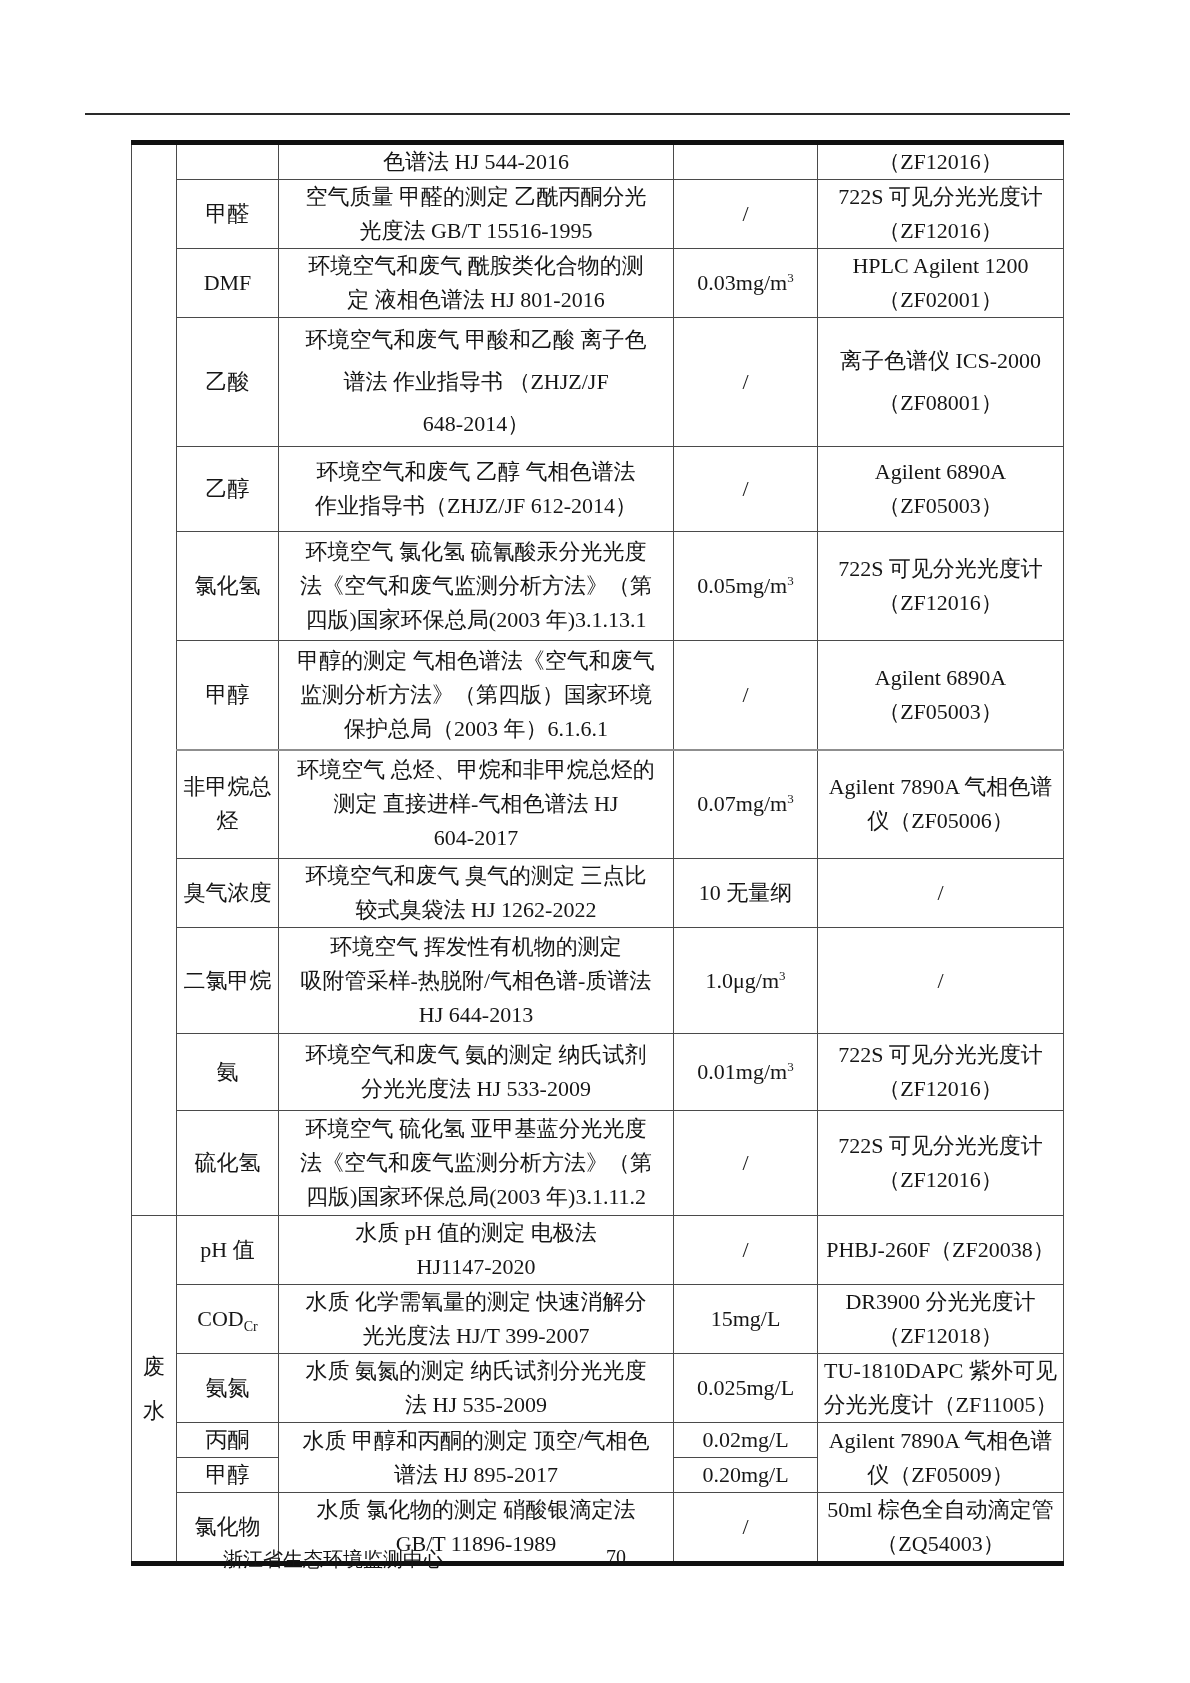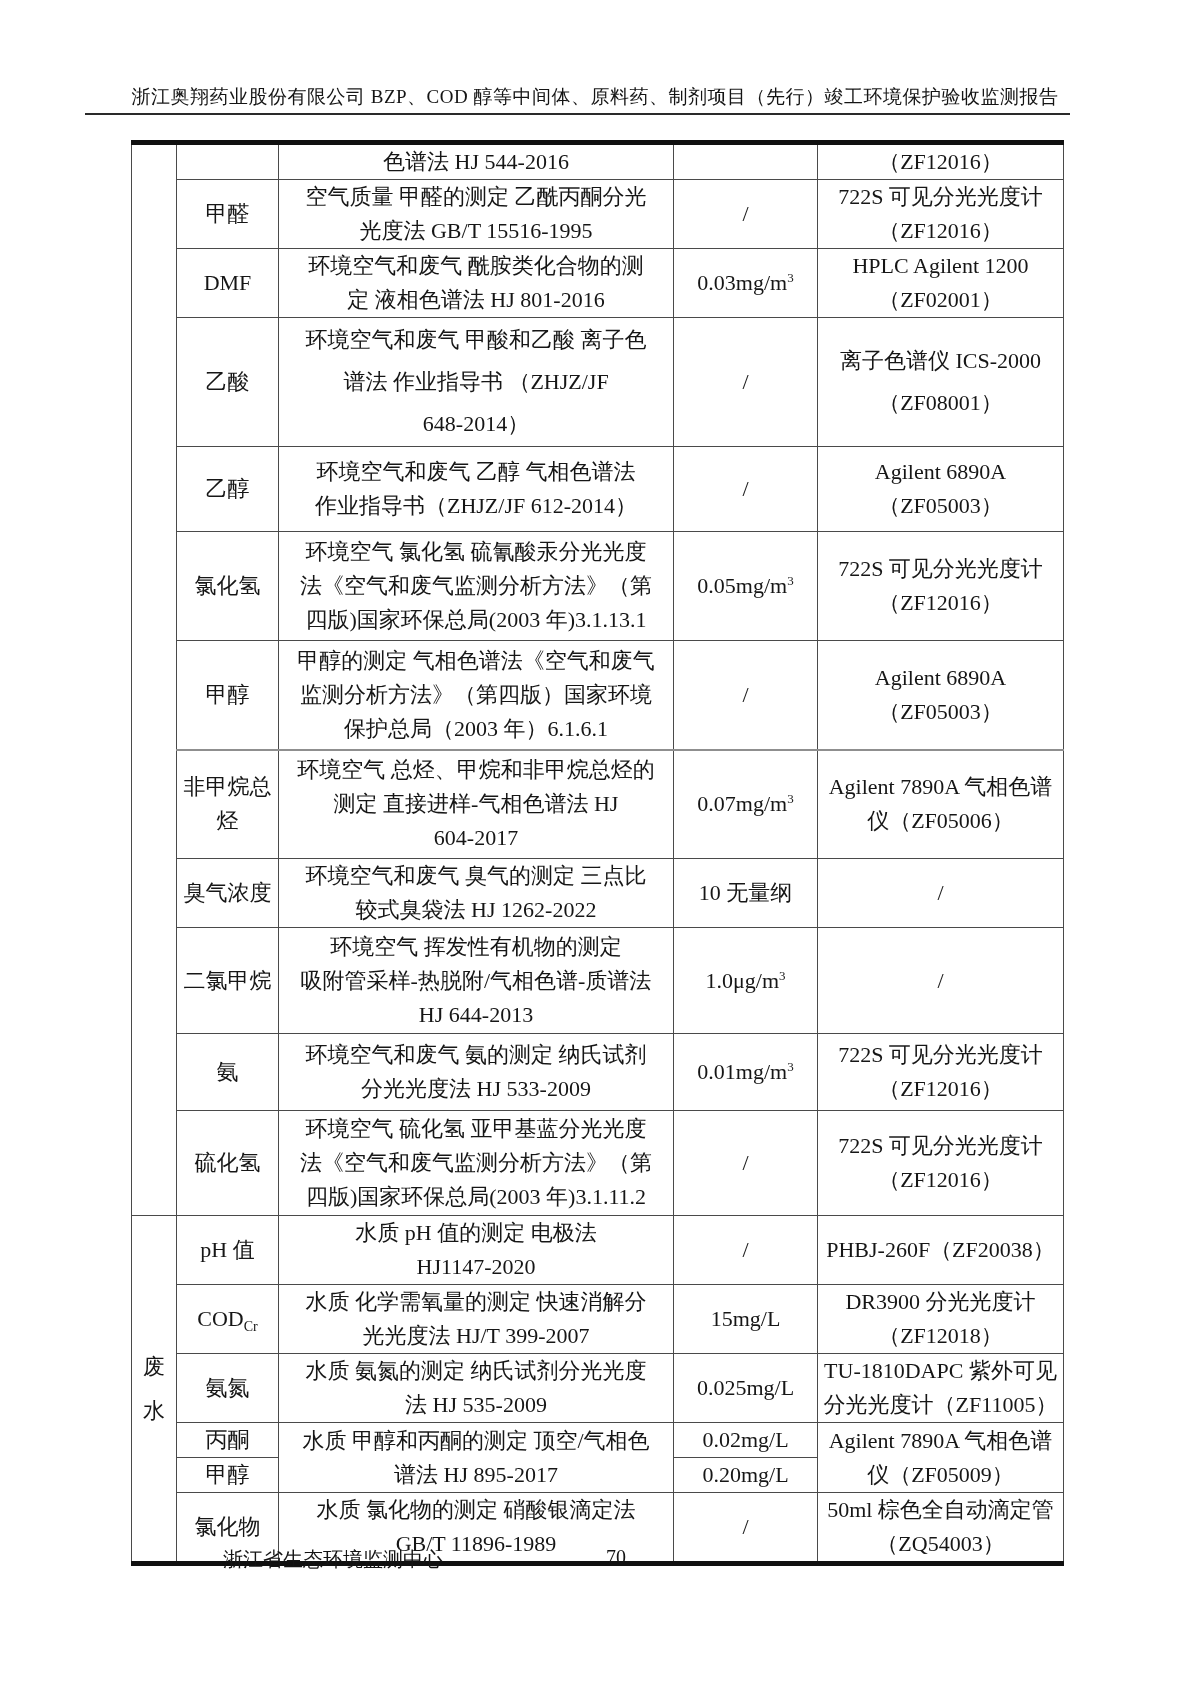--- a/index.html
+++ b/index.html
@@ -61,21 +61,20 @@
   .doc-footer-page{
     position:absolute;left:606px;top:1546px;
     font-size:20px;color:#141414;
   }
 </style>
 </head>
 <body>
 
 <div class="page">
 
-  <div class="doc-header">浙江奥翔药业股份有限公司 BZP、COD 醇等中间体、原料药、制剂项目（先行）竣工环境保护验收监测报告</div>
   <div class="header-rule"></div>
 
   <table class="report">
     <colgroup>
       <col style="width:45px">
       <col style="width:102px">
       <col style="width:395px">
       <col style="width:144px">
       <col style="width:246px">
     </colgroup>

